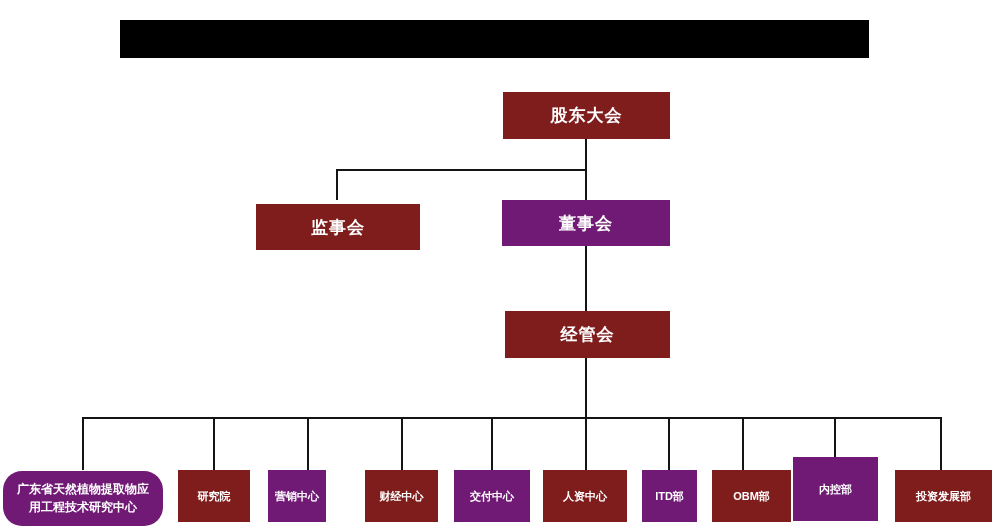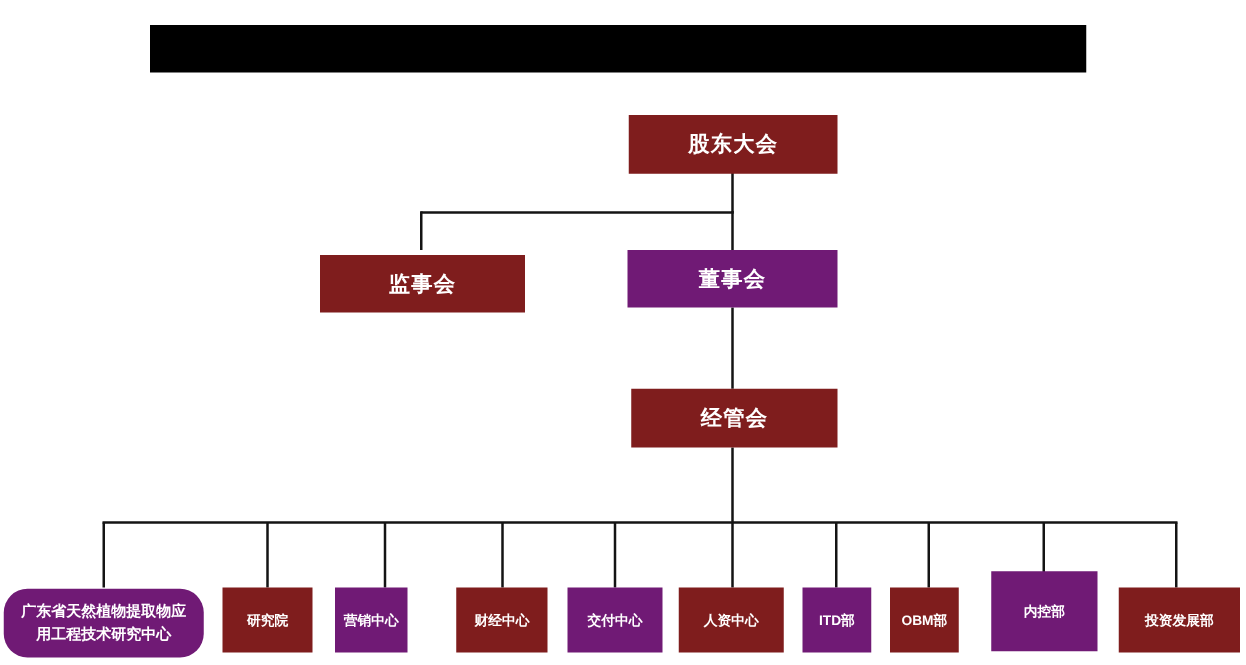--- a/index.html
+++ b/index.html
@@ -63,17 +63,17 @@
 
   <div class="node dark" style="left:505px;top:311px;width:165px;height:47px;">经管会</div>
 
   <div class="node light dept small" style="left:3px;top:471px;width:160px;height:55px;border-radius:19px;">广东省天然植物提取物应用工程技术研究中心</div>
   <div class="node dark dept" style="left:178px;top:470px;width:72px;height:52px;">研究院</div>
   <div class="node light dept" style="left:268px;top:470px;width:58px;height:52px;">营销中心</div>
   <div class="node dark dept" style="left:365px;top:470px;width:73px;height:52px;">财经中心</div>
   <div class="node light dept" style="left:454px;top:470px;width:76px;height:52px;">交付中心</div>
   <div class="node dark dept" style="left:543px;top:470px;width:84px;height:52px;">人资中心</div>
   <div class="node light dept" style="left:642px;top:470px;width:55px;height:52px;">ITD部</div>
-  <div class="node dark dept" style="left:712px;top:470px;width:55px;height:52px;">OBM部</div>
+  <div class="node dark dept" style="left:712px;top:470px;width:79px;height:52px;">OBM部</div>
   <div class="node light dept" style="left:793px;top:457px;width:85px;height:64px;">内控部</div>
   <div class="node dark dept" style="left:895px;top:470px;width:97px;height:52px;">投资发展部</div>
 
 </div>
 
 </body></html>

